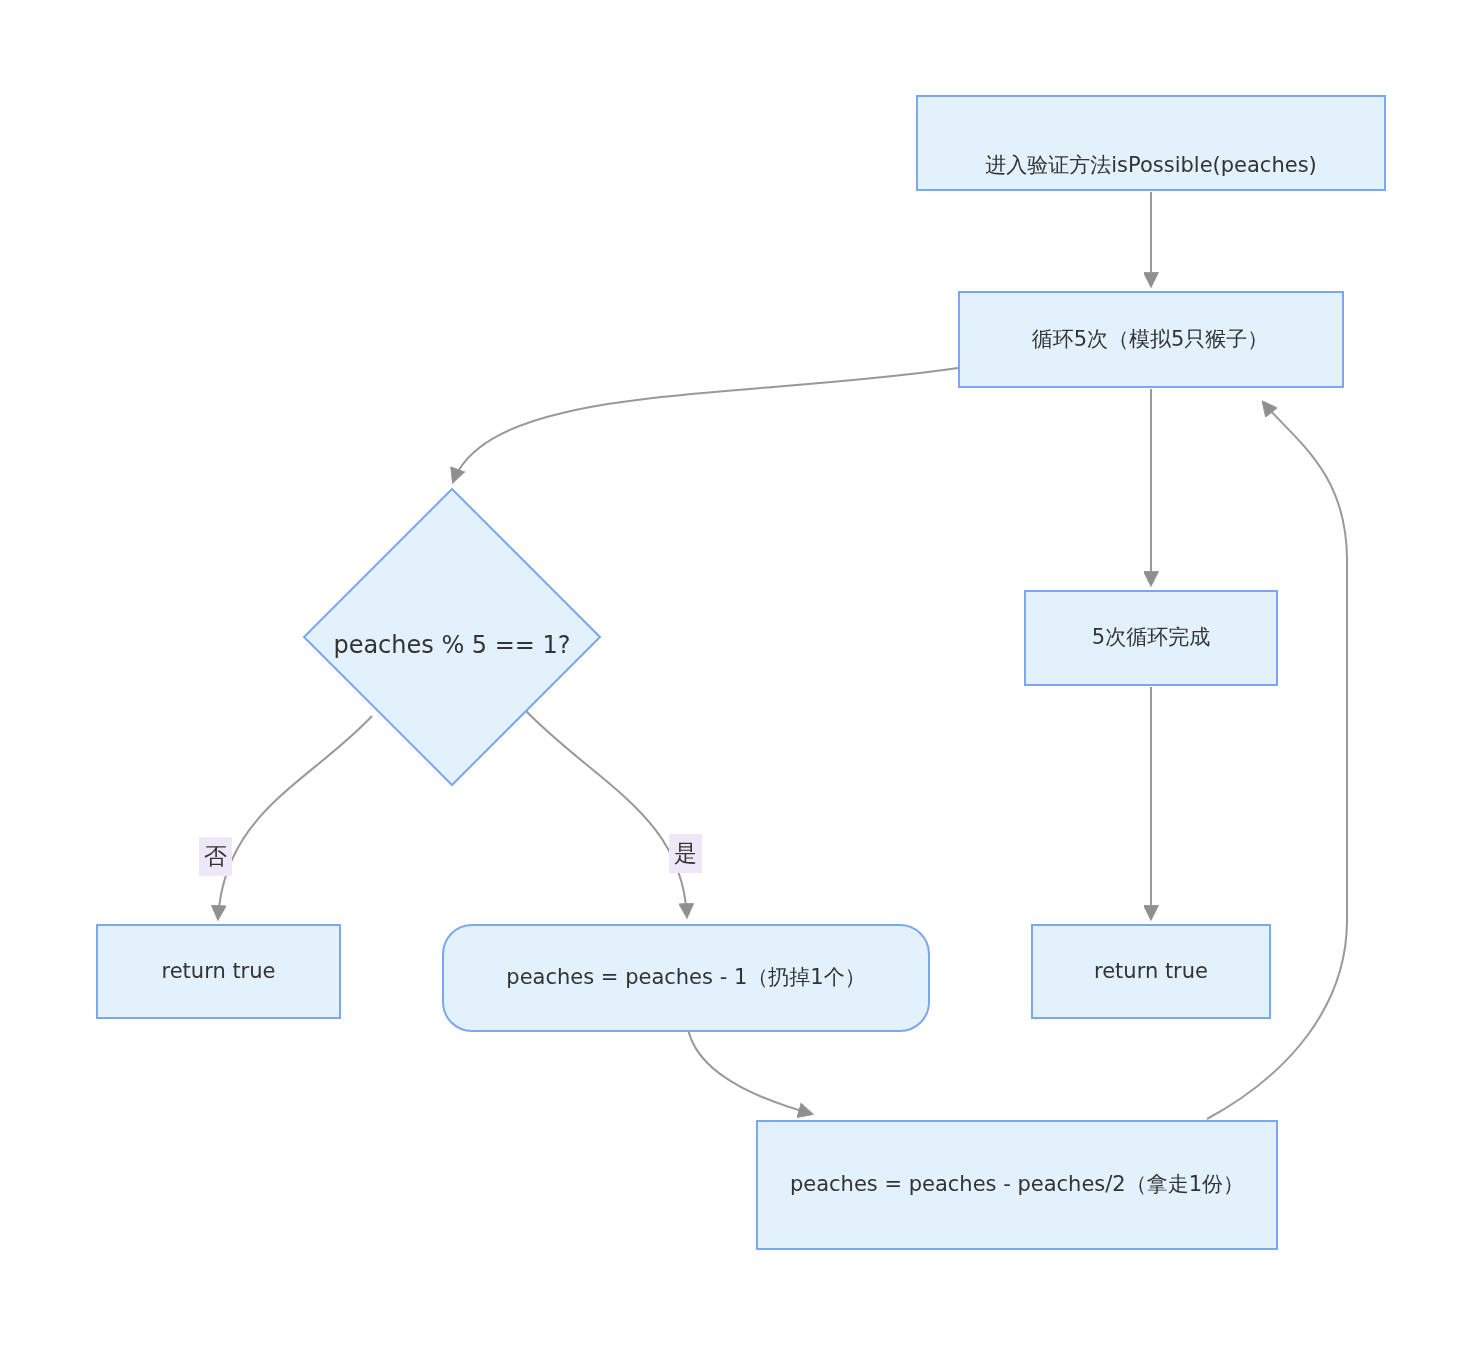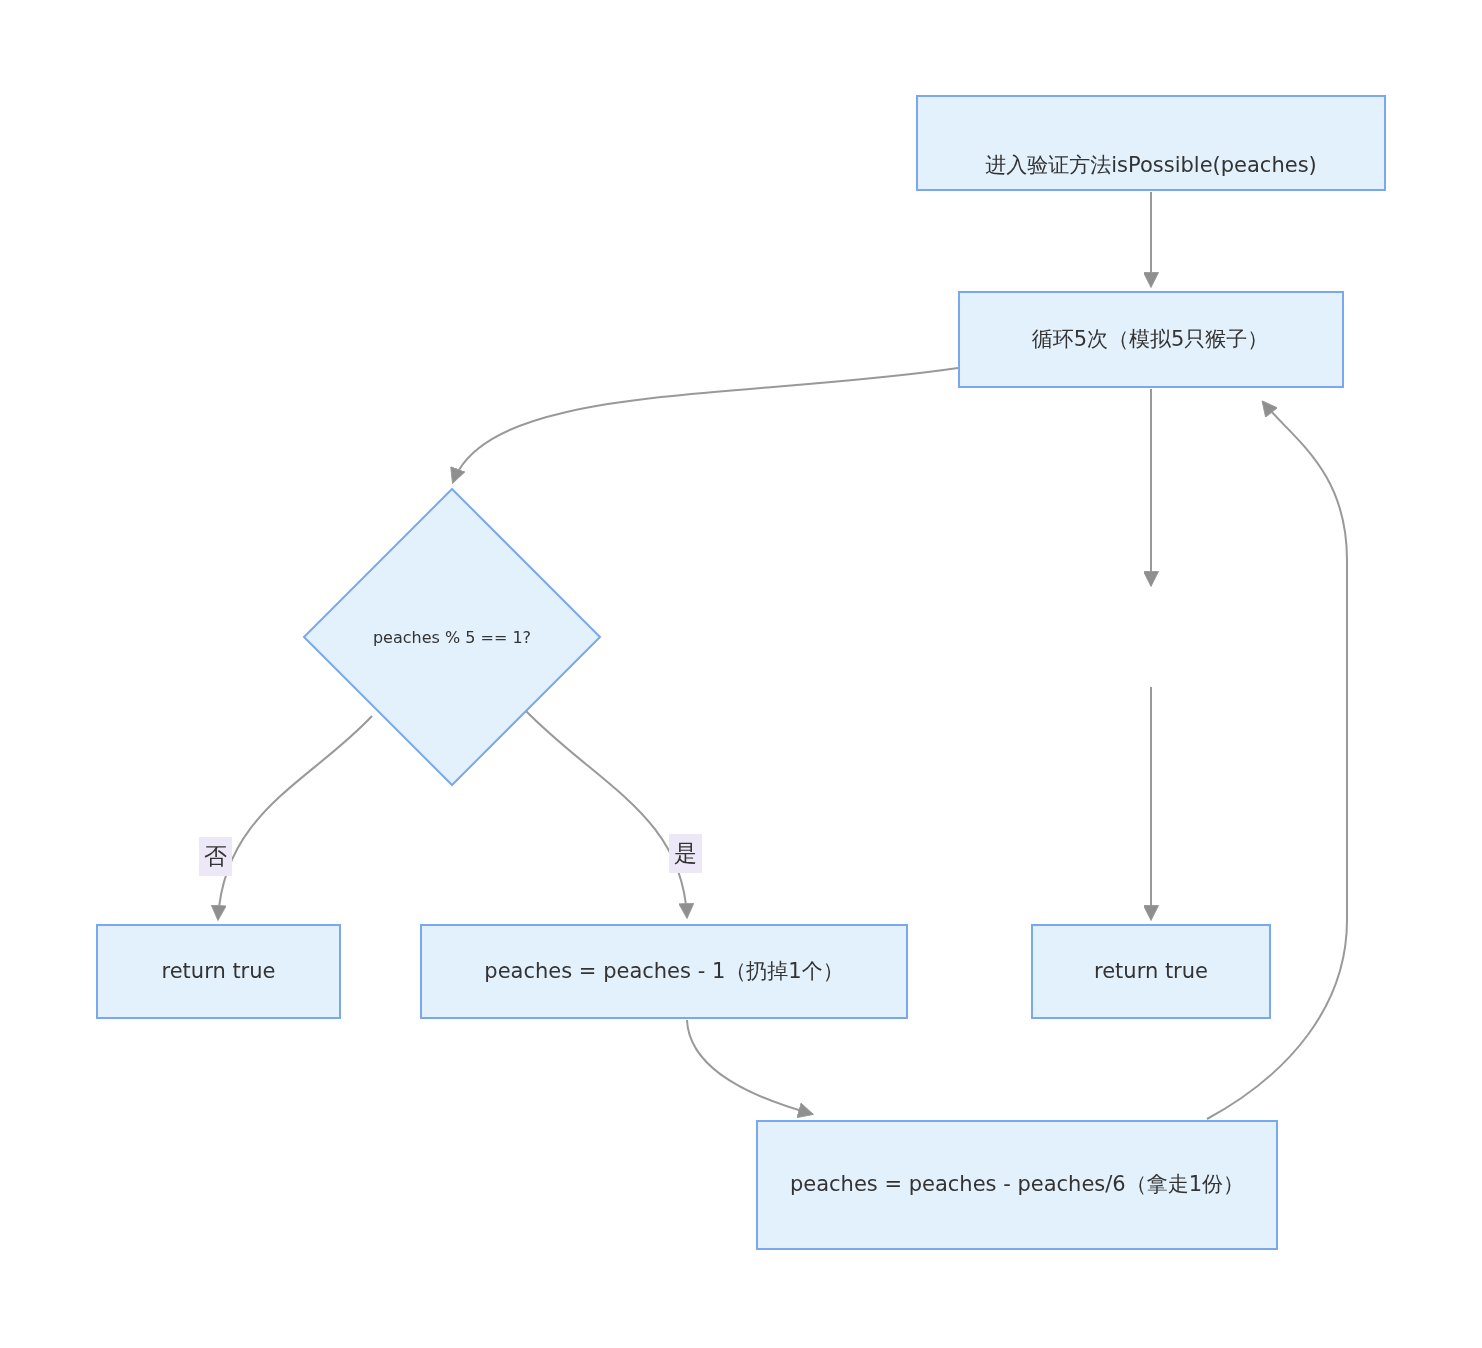--- a/index.html
+++ b/index.html
@@ -51,24 +51,24 @@
     background: var(--node-fill);
     border: 2px solid var(--node-border);
     font-size: 21px;
     line-height: 1.6;
     color: var(--text-color);
     padding: 6px 14px;
   }
   .node-text-overlay {
     position: absolute;
     display: flex;
-    align-items: center;
+    align-items: flex-end;
     justify-content: center;
     text-align: center;
-    font-size: 16px;
+    font-size: 24px;
     color: var(--text-color);
     background: transparent;
     border: none;
     pointer-events: none;
   }
   .edge-label {
     position: absolute;
     background: var(--label-bg);
     color: var(--text-color);
     font-size: 23px;
@@ -113,33 +113,36 @@
   </div>
 
   <div class="node" style="left:958px; top:291px; width:386px; height:97px;padding-left:12px;">
     <span>循环5次（模拟5只猴子）</span>
   </div>
 
   <div class="node-text-overlay" style="left:312px; top:615px; width:280px; height:44px;">
     <span>peaches % 5 == 1?</span>
   </div>
 
+  <div class="node" style="left:1024px; top:590px; width:254px; height:96px;">
+    <span>5次循环完成</span>
+  </div>
 
   <div class="node" style="left:96px; top:924px; width:245px; height:95px;">
     <span>return true</span>
   </div>
 
-  <div class="node" style="left:420px; top:924px; width:488px; height:95px;">
+  <div class="node" style="left:442px; top:924px; width:488px; height:108px;border-radius:30px;">
     <span>peaches = peaches - 1（扔掉1个）</span>
   </div>
 
   <div class="node" style="left:1031px; top:924px; width:240px; height:95px;">
     <span>return true</span>
   </div>
 
   <div class="node" style="left:756px; top:1120px; width:522px; height:130px; padding:6px 24px;">
-    <span>peaches = peaches - peaches/6（拿走1份）</span>
+    <span>peaches = peaches - peaches/2（拿走1份）</span>
   </div>
 
   <div class="edge-label" style="left:199px; top:837px;">否</div>
   <div class="edge-label" style="left:669px; top:834px;">是</div>
 
 </div>
 
 </body></html>

